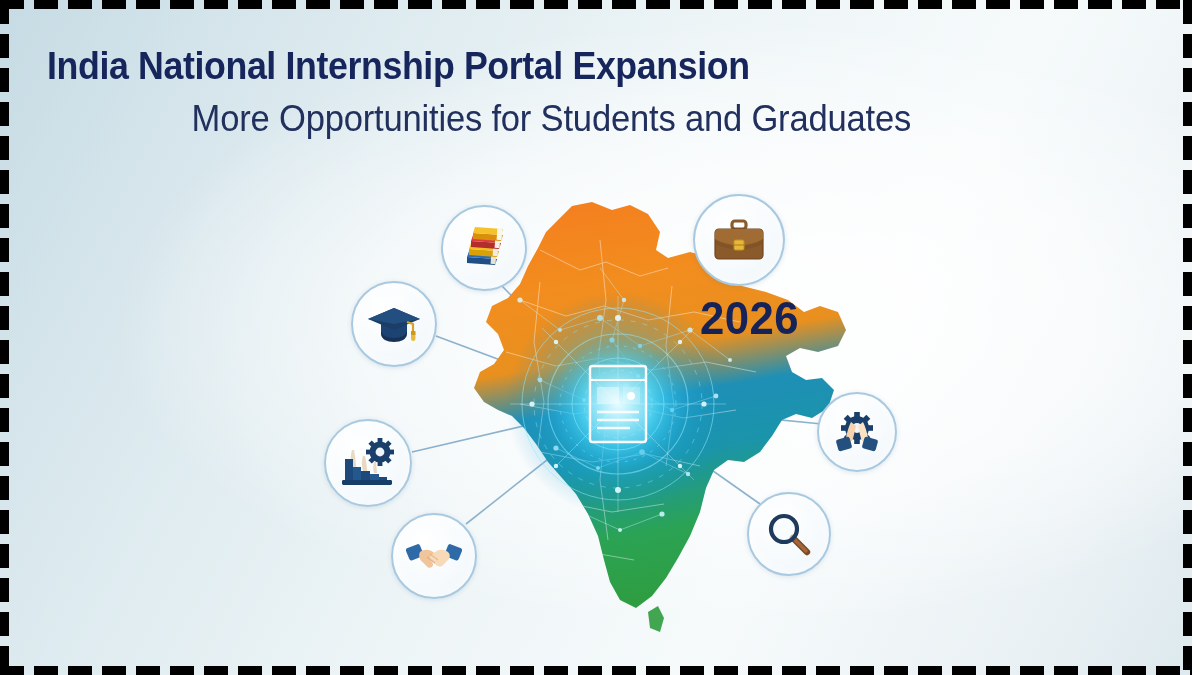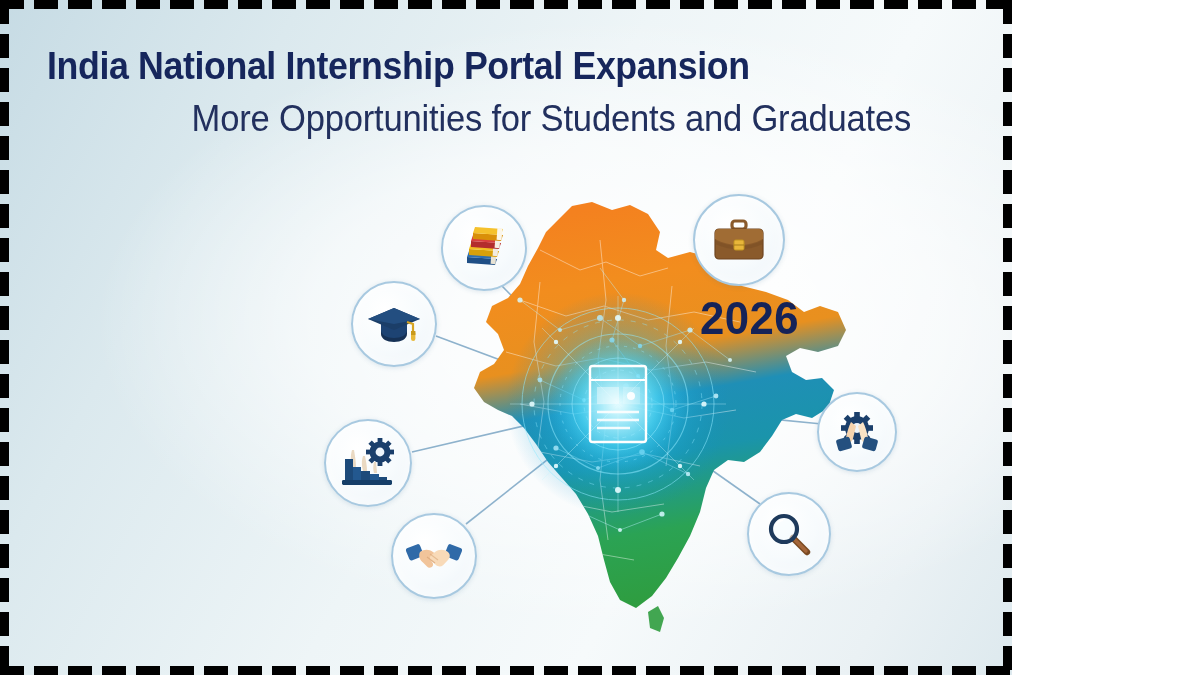--- a/index.html
+++ b/index.html
@@ -7,21 +7,21 @@
 
   html, body {
     width:1200px; height:675px;
     overflow:hidden;
     font-family:"Liberation Sans", sans-serif;
     background:#ffffff;
   }
 
   .poster {
     position:relative;
-    width:1012px; height:675px;
+    width:1192px; height:675px;
     background:
       radial-gradient(ellipse 70% 60% at 62% 48%, #ffffff 0%, rgba(255,255,255,0.6) 45%, rgba(255,255,255,0) 75%),
       linear-gradient(118deg, #c6dbe4 0%, #dbe9ee 22%, #eef5f7 48%, #f6fafb 68%, #eaf1f4 88%, #dde9ee 100%);
       overflow:hidden;
   }
 
   
   .edge { position:absolute; background-repeat:repeat; z-index:40; pointer-events:none; }
   .edge-top, .edge-bottom {
     left:0; width:1200px; height:9px;

